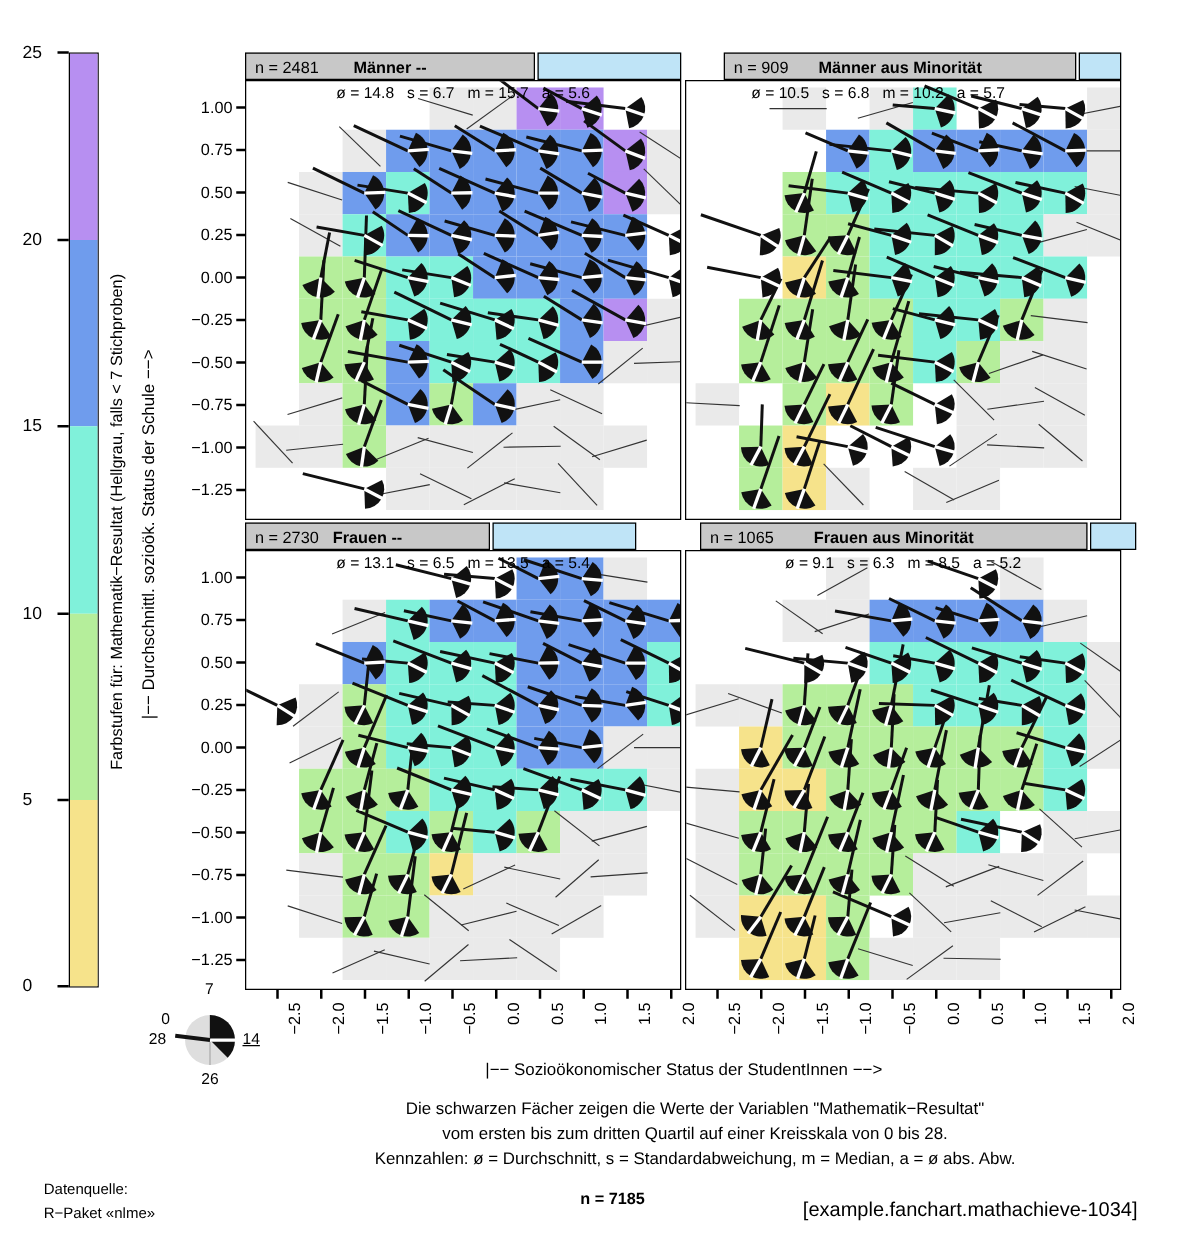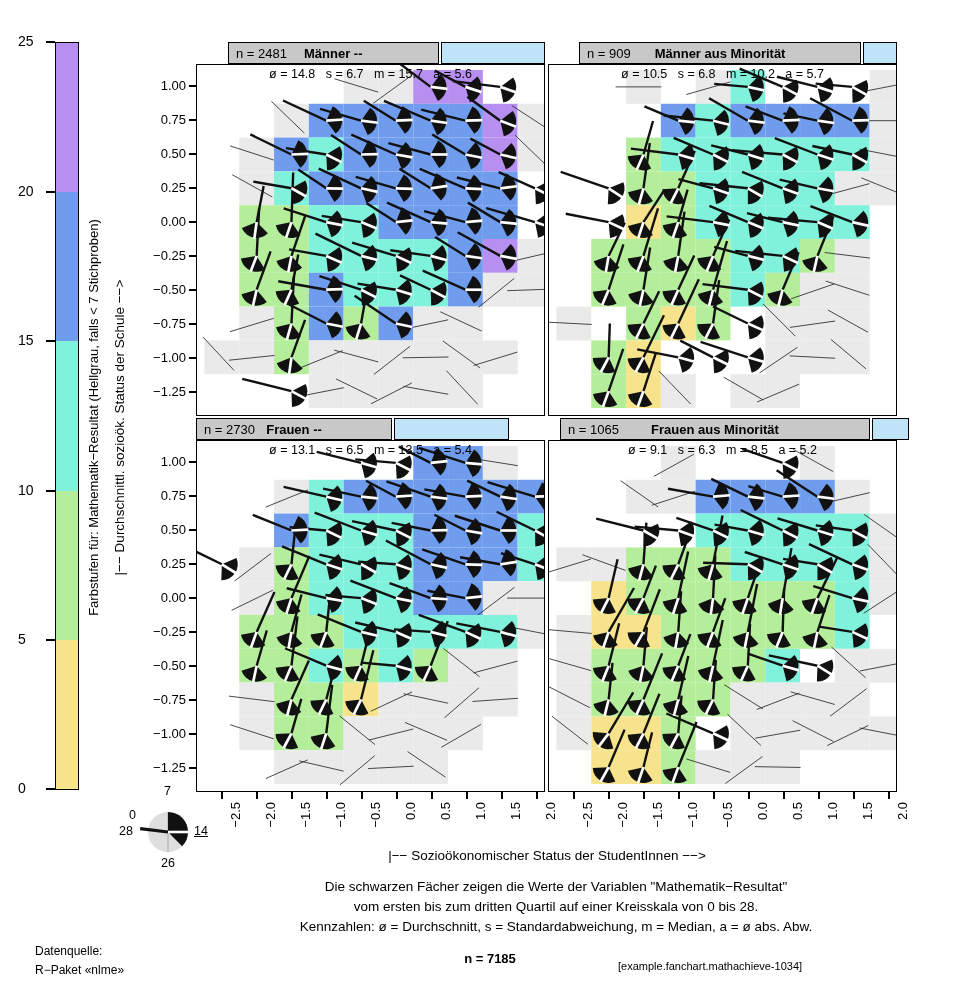--- a/index.html
+++ b/index.html
@@ -22,39 +22,39 @@
   .hdr-title{position:absolute;left:0;right:0;top:3px;text-align:center;font-size:13px;font-weight:bold;}
   .plot-svg{background:#fff;border:1px solid #000;box-sizing:border-box;}
   .stats-line{width:349px;text-align:center;font-size:12.5px;white-space:pre;}
   .ytick-label{font-size:13px;text-align:right;width:46px;left:140px;}
   .tickmark-y{width:7px;height:1.6px;background:#000;left:189px;}
   .tickmark-x{width:1.6px;height:7px;background:#000;top:792px;}
   .xtick-label{font-size:13px;width:34px;height:14px;text-align:right;transform:rotate(-90deg);transform-origin:0 0;white-space:nowrap;}
   .caption-line{left:196px;width:720px;text-align:center;font-size:13.5px;}
   .footer-small{font-size:12px;}
   #footer-total{left:380px;width:220px;text-align:center;font-weight:bold;font-size:13px;}
-  #footer-tag{left:618px;width:292px;font-size:11px;}
+  #footer-tag{left:618px;width:292px;text-align:right;font-size:16px;}
   .key-num{font-size:12.5px;position:absolute;}
 </style>
 </head>
 <body>
 
 <div class="abs" id="colorbar">
     <div class="cb-seg" style="height: 149.2px; background: rgb(183, 143, 241);"></div>
     <div class="cb-seg" style="height: 149.2px; background: rgb(111, 156, 237);"></div>
     <div class="cb-seg" style="height: 149.2px; background: rgb(128, 241, 218);"></div>
     <div class="cb-seg" style="height: 149.2px; background: rgb(181, 238, 155);"></div>
     <div class="cb-seg" style="height: 149.2px; background: rgb(246, 227, 139);"></div>
   </div>
 <div class="abs vlabel" style="left:-207px;top:410px;width:600px;">Farbstufen für: Mathematik−Resultat (Hellgrau, falls &lt; 7 Stichproben)</div>
 
 <div class="abs vlabel" style="left:-181px;top:420px;width:600px;font-size:13.5px;">|−− Durchschnittl. sozioök. Status der Schule −−&gt;</div>
 
 <div class="abs panel-header" style="left:196px;top:42px;width:349px;">
-  <div class="hdr-gray" style="width:232px;margin-left:32px;">
+  <div class="hdr-gray" style="width:232px;">
     <span class="hdr-n">n = 2481</span>
     <span class="hdr-title">Männer --</span>
   </div>
   <div class="hdr-blue" style="width:115px;"></div>
 </div>
 <div class="abs panel-header" style="left:548px;top:42px;width:349px;">
   <div class="hdr-gray" style="width:310px;margin-left:31px;">
     <span class="hdr-n">n = 909</span>
     <span class="hdr-title">Männer aus Minorität</span>
   </div>
@@ -1117,21 +1117,21 @@
     <line x1="165" y1="294" x2="180.40723237962305" y2="301.18451044959187" stroke="#ffffff" stroke-width="2.7"></line>
     <path d="M60 328 L66.76 342.50 A16 16 0 0 1 44.02 328.84 Z" fill="#111111"></path>
     <line x1="60" y1="328" x2="51.75823645581227" y2="342.8685350213697" stroke="#ffffff" stroke-width="2.7"></line>
     <path d="M95 328 L104.18 341.11 A16 16 0 0 1 79.41 331.60 Z" fill="#111111"></path>
     <line x1="95" y1="328" x2="89.46534137422834" y2="344.0738157851884" stroke="#ffffff" stroke-width="2.7"></line>
     <path d="M130 328 L138.71 341.42 A16 16 0 0 1 114.24 330.78 Z" fill="#111111"></path>
     <line x1="130" y1="328" x2="124.18565756346364" y2="343.9747745533604" stroke="#ffffff" stroke-width="2.7"></line>
   </svg>
 
 <div class="abs stats-line" style="left:196px;top:67px;">ø = 14.8   s = 6.7   m = 15.7   a = 5.6</div>
-<div class="abs stats-line" style="left:548px;top:67px;">ø = 10.5   s = 6.8   m = 10.2   a = 5.7</div>
+<div class="abs stats-line" style="left:528px;top:67px;">ø = 10.5   s = 6.8   m = 10.2   a = 5.7</div>
 <div class="abs stats-line" style="left:196px;top:443px;">ø = 13.1   s = 6.5   m = 13.5   a = 5.4</div>
 <div class="abs stats-line" style="left:548px;top:443px;">ø = 9.1   s = 6.3   m = 8.5   a = 5.2</div>
 
 <div class="abs" id="fan-key" style="left:120px;top:786px;width:96px;height:92px;">
   <svg width="96" height="92" style="position:absolute;left:0;top:0;">
     <g transform="translate(14,8)">
       <circle cx="34" cy="38" r="20" fill="#dedede"></circle>
       <line x1="34" y1="18" x2="34" y2="58" stroke="#aaaaaa" stroke-width="1"></line>
       <path d="M34 38 L34 18 A20 20 0 0 1 54 38 Z" fill="#111111"></path>
       <path d="M34 38 L54 38 A20 20 0 0 1 48.14 52.14 Z" fill="#111111"></path>

